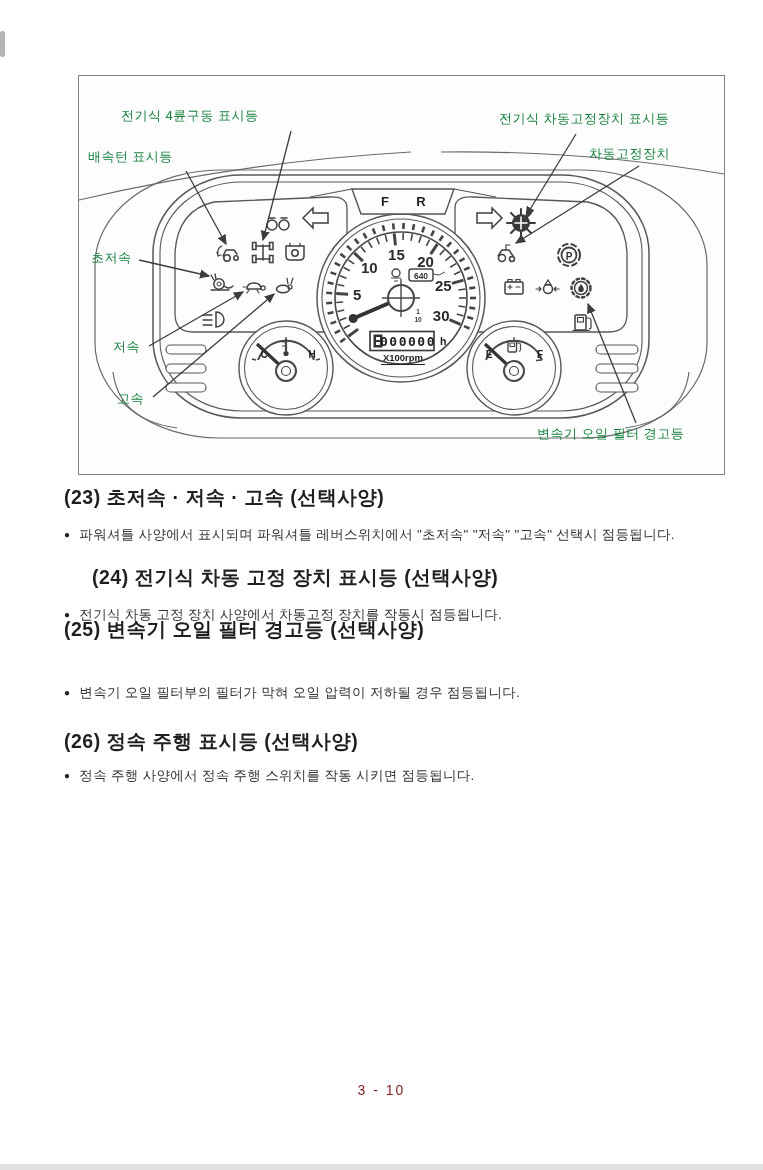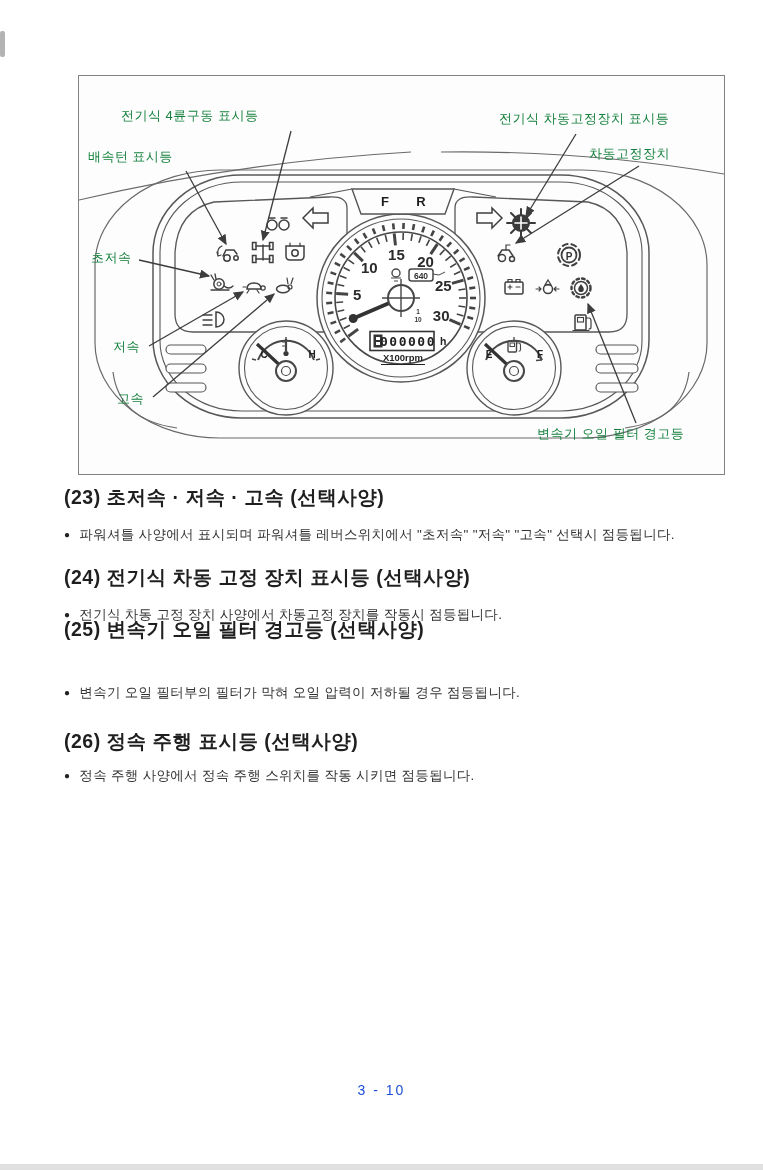--- a/index.html
+++ b/index.html
@@ -12,21 +12,21 @@
   .frame{
     position:absolute;left:78px;top:75px;width:645px;height:398px;
     border:1.3px solid #828282;background:#fdfdfd;box-sizing:content-box;
   }
   .frame svg{position:absolute;left:0;top:0;}
   .callout{position:absolute;font-size:13px;color:#15803d;letter-spacing:.5px;white-space:nowrap;line-height:16px;}
   .sec{position:absolute;left:64px;white-space:nowrap;}
   .sec-h{font-size:19.5px;font-weight:700;color:#1f1f1f;letter-spacing:.5px;}
   .sec-b{display:flex;align-items:flex-start;font-size:13.5px;color:#333;letter-spacing:.3px;}
   .bullet{font-size:10px;line-height:17px;margin-right:9px;color:#222;}
-  .footer{position:absolute;left:0;top:1082px;width:100%;text-align:center;font-size:14px;letter-spacing:2px;color:#1d4ed8;}
+  .footer{position:absolute;left:0;top:1082px;width:100%;text-align:center;font-size:14px;letter-spacing:2px;color:#7f1d1d;}
 </style>
 </head>
 <body>
 
 <div class="smudge-left"></div>
 <div class="bottom-band"></div>
 
 <div class="frame">
 
   <svg id="cluster-svg" width="645" height="398" viewBox="0 0 645 398">
@@ -333,21 +333,21 @@
 <div class="sec" style="top:484px;">
   <div class="sec-h">(23) 초저속 · 저속 · 고속 (선택사양)</div>
 </div>
 <div class="sec" style="top:526px;">
   <div class="sec-b">
     <span class="bullet">●</span>
     <span>파워셔틀 사양에서 표시되며 파워셔틀 레버스위치에서 "초저속" "저속" "고속" 선택시 점등됩니다.</span>
   </div>
 </div>
 
-<div class="sec" style="top:564px;">
+<div class="sec" style="top:564px;margin-left:28px;">
   <div class="sec-h">(24) 전기식 차동 고정 장치 표시등 (선택사양)</div>
 </div>
 <div class="sec" style="top:606px;">
   <div class="sec-b">
     <span class="bullet">●</span>
     <span>전기식 차동 고정 장치 사양에서 차동고정 장치를 작동시 점등됩니다.</span>
   </div>
 </div>
 
 <div class="sec" style="top:616px;">

